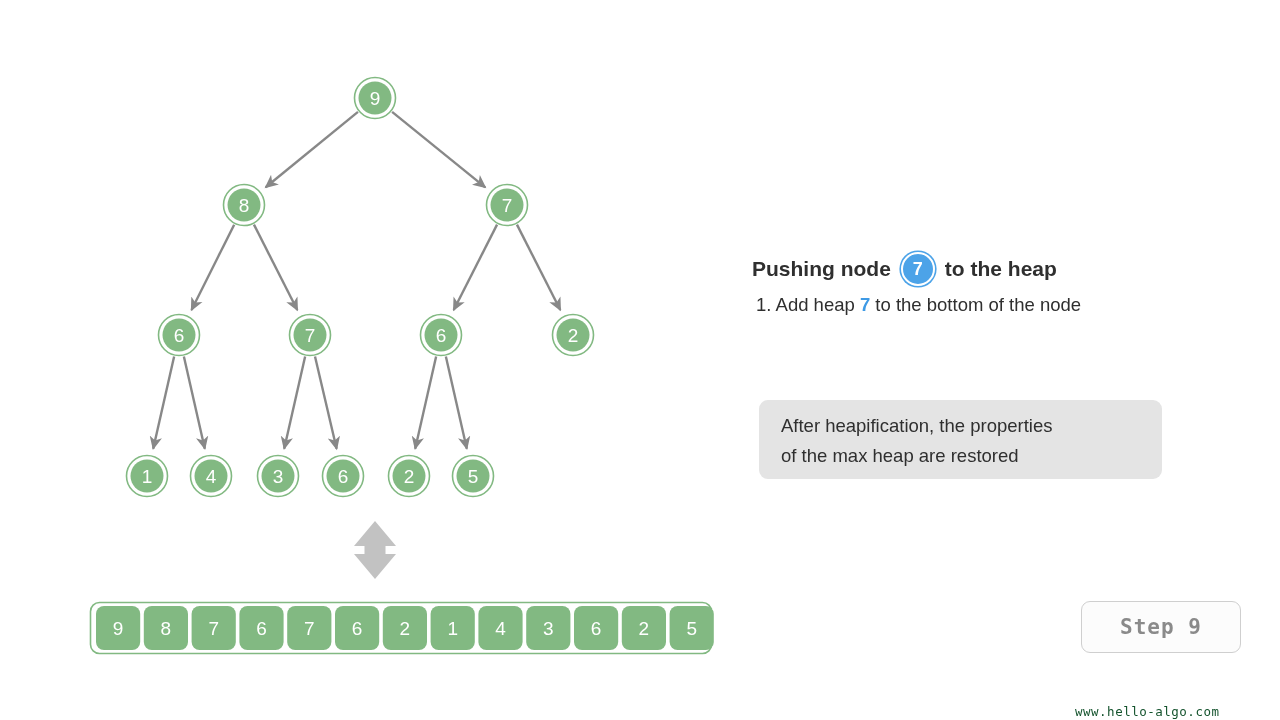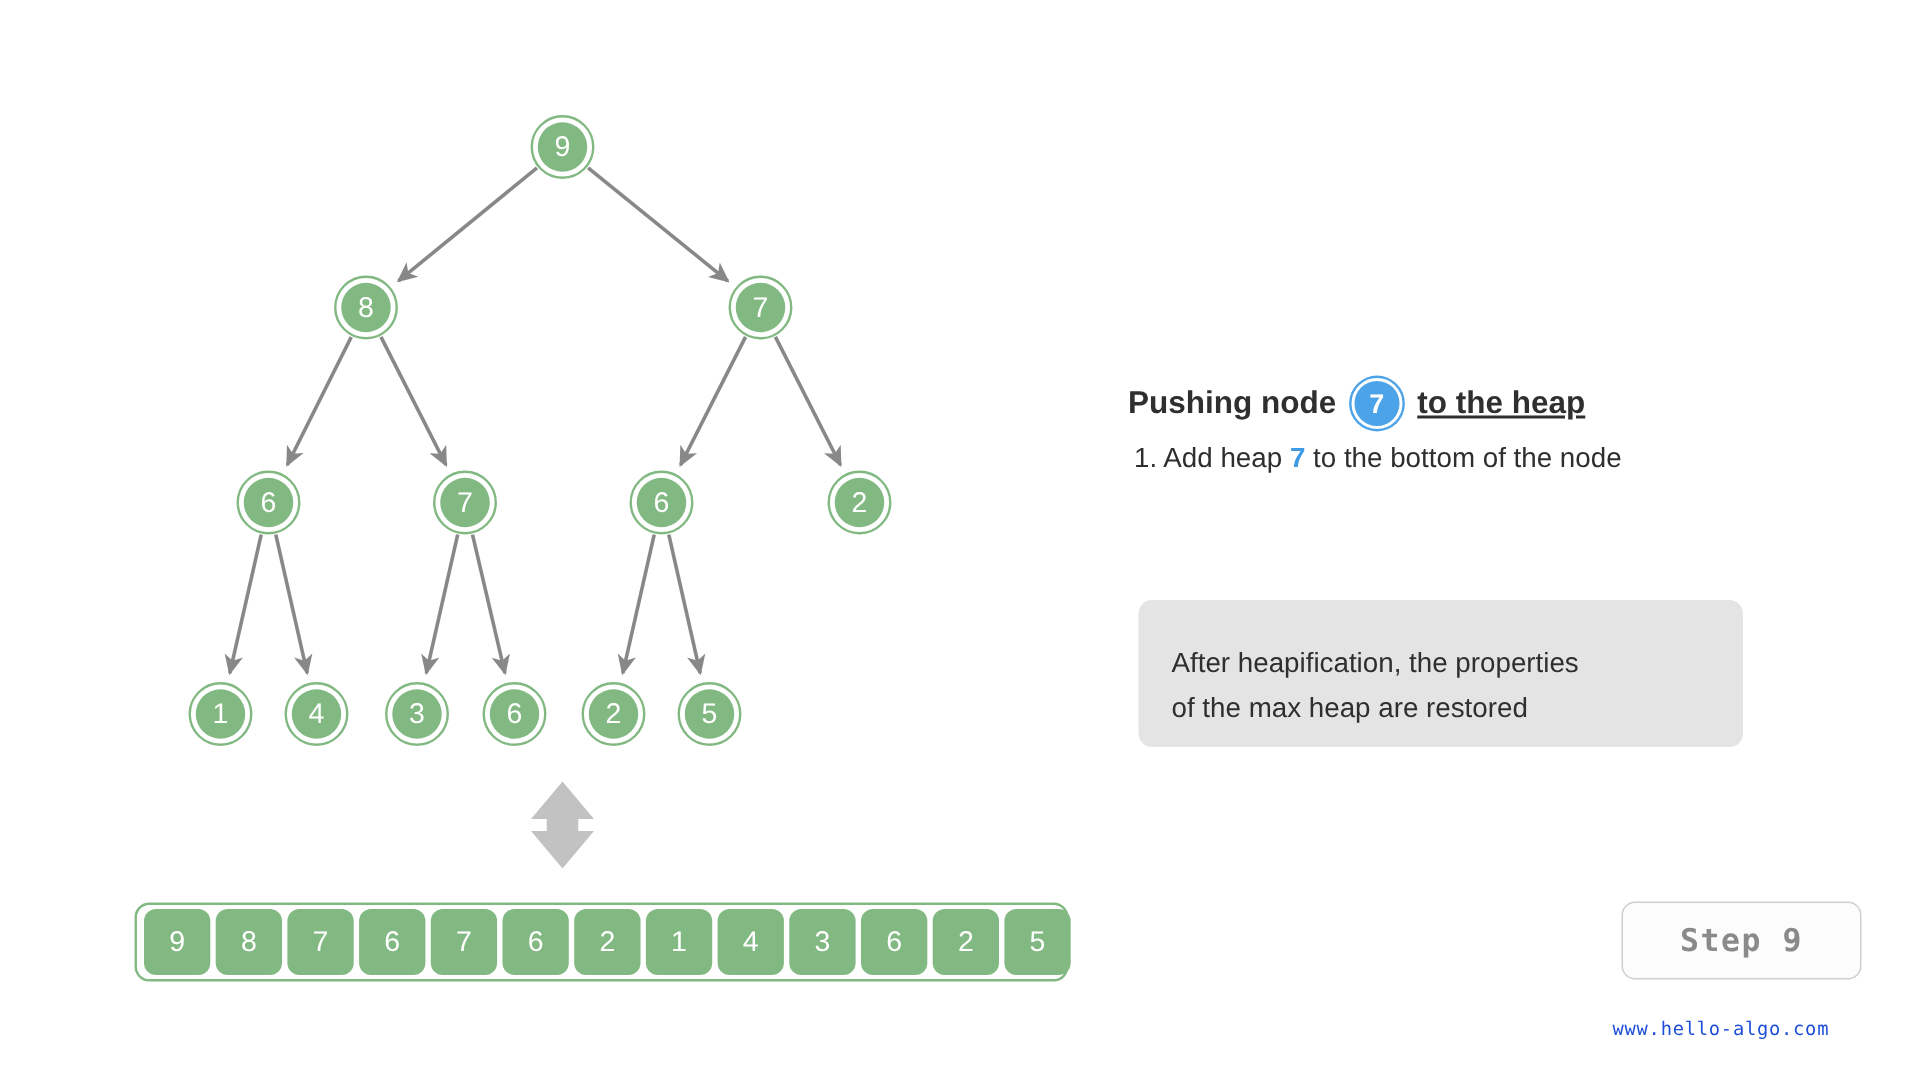--- a/index.html
+++ b/index.html
@@ -60,21 +60,21 @@
     display: flex;
     align-items: center;
     font-size: 21px;
     font-weight: bold;
     color: #2f2f2f;
     white-space: nowrap;
     margin-top: 36px;
   }
   #title-line .t-seg { display: inline-block; }
   #title-pre { margin-right: 10px; }
-  #title-post { margin-left: 10px; text-decoration: underline; }
+  #title-post { margin-left: 10px; }
   .badge-circle {
     display: inline-flex;
     align-items: center;
     justify-content: center;
     width: 34px;
     height: 34px;
     border-radius: 50%;
     background: #4ca3e8;
     border: 2px solid #ffffff;
     box-shadow: 0 0 0 1.6px #4ca3e8;
@@ -96,25 +96,25 @@
   .hl-blue {
     color: #3e9ae5;
     font-weight: bold;
   }
 
   #info-box {
     position: absolute;
     left: 7px;
     top: 400px;
     width: 403px;
-    height: 98px;
+    height: 79px;
     background: #e4e4e4;
     border-radius: 9px;
     box-sizing: border-box;
-    padding: 27px 22px;
+    padding: 11px 22px;
   }
   #info-box .info-text {
     font-size: 18.5px;
     color: #2f2f2f;
     line-height: 30px;
     white-space: pre-line;
   }
 
   #step-badge {
     position: absolute;
@@ -132,24 +132,24 @@
     font-family: "DejaVu Sans Mono", monospace;
     font-size: 21px;
     font-weight: bold;
     color: #8a8a8a;
     letter-spacing: 1px;
   }
 
   #watermark {
     position: absolute;
     left: 323px;
-    top: 678px;
+    top: 704px;
     font-family: "DejaVu Sans Mono", monospace;
     font-size: 12.5px;
-    color: #1d4ed8;
+    color: #14532d;
     letter-spacing: 0.5px;
   }
 </style>
 </head>
 <body>
 
 <div id="stage">
 
   <svg id="tree-svg" viewBox="0 0 740 720" xmlns="http://www.w3.org/2000/svg">
     <defs>

